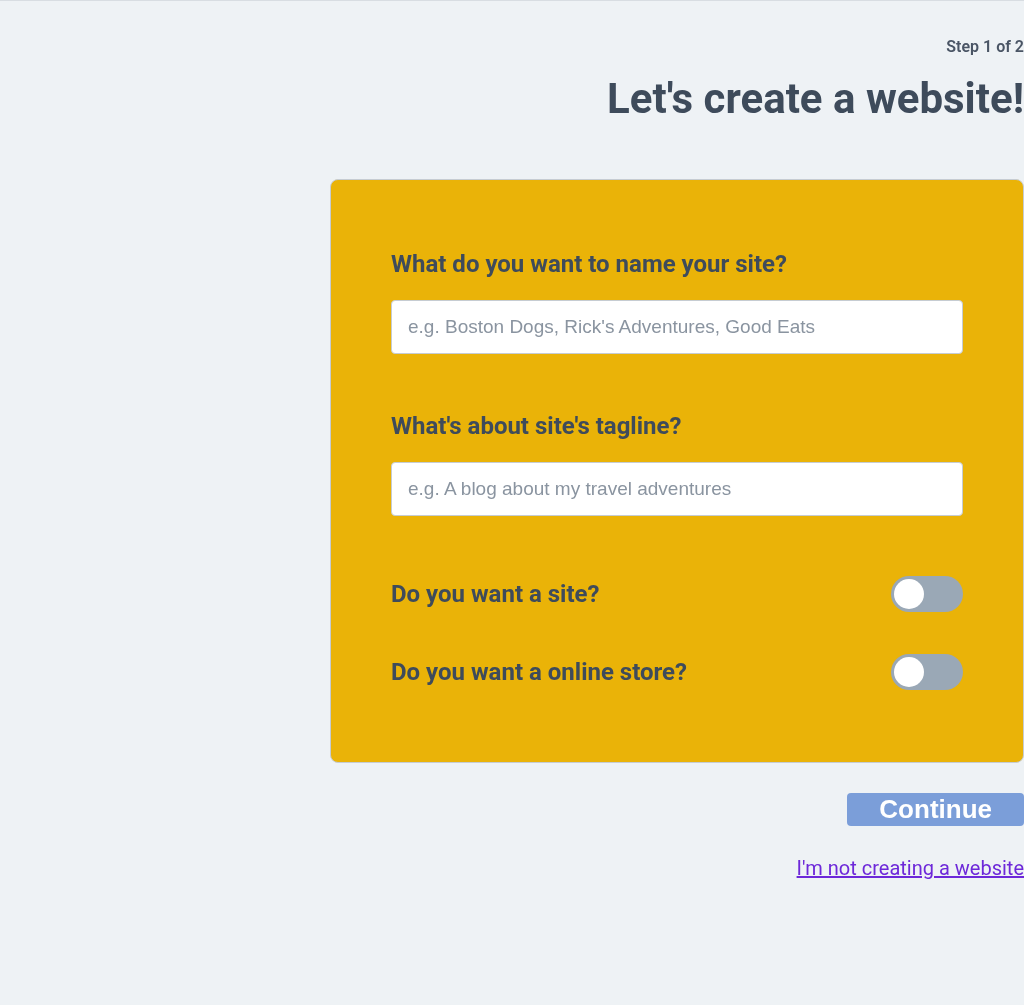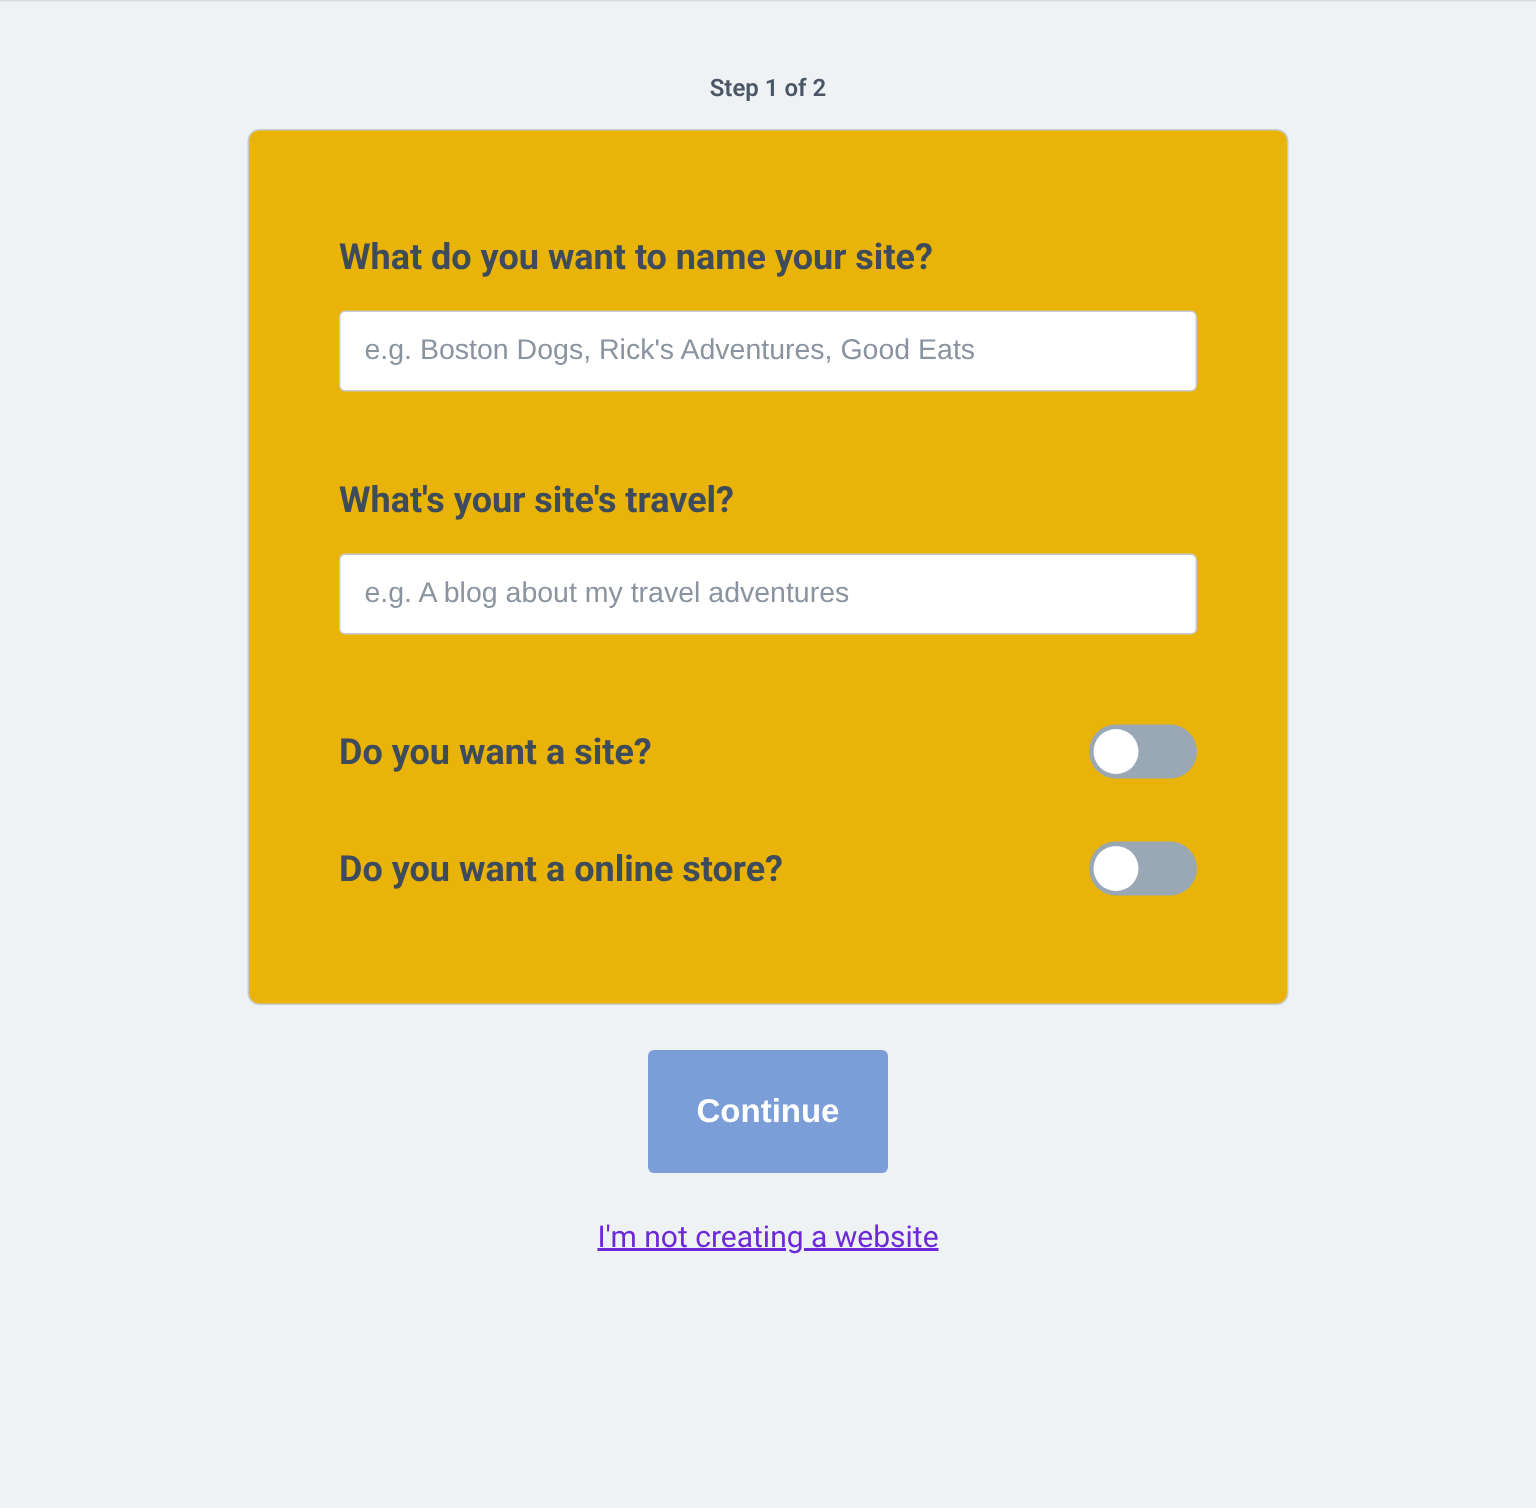--- a/index.html
+++ b/index.html
@@ -11,23 +11,22 @@
       font-family: -apple-system, BlinkMacSystemFont, "Segoe UI", Roboto, "Helvetica Neue", Arial, sans-serif;
       background: #eef2f5;
       width: 1024px;
       height: 1005px;
       border-top: 1px solid #d8dde2;
       overflow: hidden;
     }
     .container {
       display: flex;
       flex-direction: column;
-      align-items: center;
+      align-items: flex-end;
       padding-top: 36px;
-      margin-top: 12px;
     }
     .step-label {
       color: #4a5565;
       font-size: 16px;
       font-weight: 600;
       margin-bottom: 18px;
     }
     .main-heading {
       color: #3e4b5b;
       font-size: 42px;
@@ -96,49 +95,50 @@
       left: 3px;
       width: 30px;
       height: 30px;
       background: #ffffff;
       border-radius: 50%;
     }
     .continue-btn {
       margin-top: 30px;
       background: #7b9ed9;
       color: #ffffff;
-      font-size: 22px;
+      font-size: 26px;
       font-weight: 600;
       border: none;
       border-radius: 4px;
-      padding: 28px 32px;
+      padding: 1px 32px;
       cursor: pointer;
     }
     .skip-link {
       margin-top: 30px;
       color: #6d28d9;
       font-size: 20px;
       text-decoration: underline;
       cursor: pointer;
     }
   </style>
 </head>
 <body>
 
 <div class="container">
   <div class="step-label">Step 1 of 2</div>
+  <h1 class="main-heading">Let's create a website!</h1>
 
   <div class="card">
     <div class="field-block">
       <label class="field-label">What do you want to name your site?</label>
       <input type="text" class="text-input" placeholder="e.g. Boston Dogs, Rick's Adventures, Good Eats" style="">
     </div>
 
     <div class="field-block last-input">
-      <label class="field-label">What's your site's travel?</label>
+      <label class="field-label">What's about site's tagline?</label>
       <input type="text" class="text-input" placeholder="e.g. A blog about my travel adventures" style="">
     </div>
 
     <div class="toggle-row">
       <span class="toggle-label">Do you want a site?</span>
       <div class="toggle">
         <div class="toggle-knob"></div>
       </div>
     </div>
 

